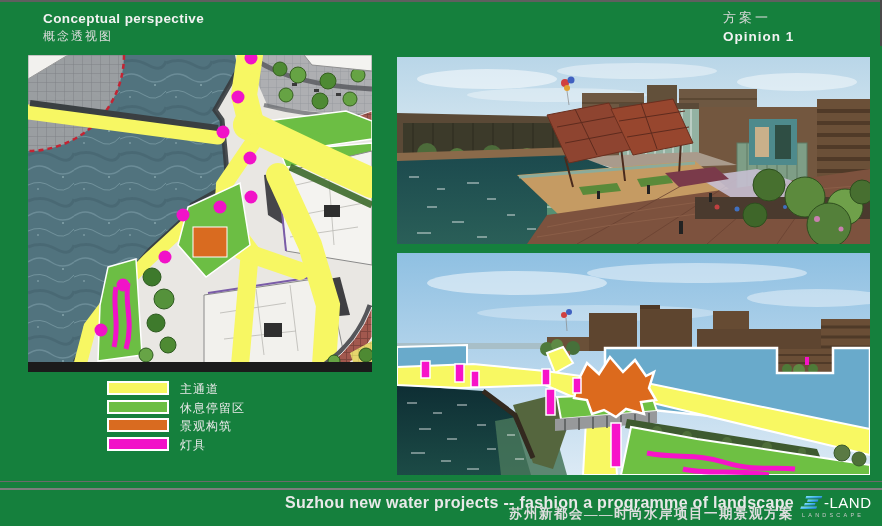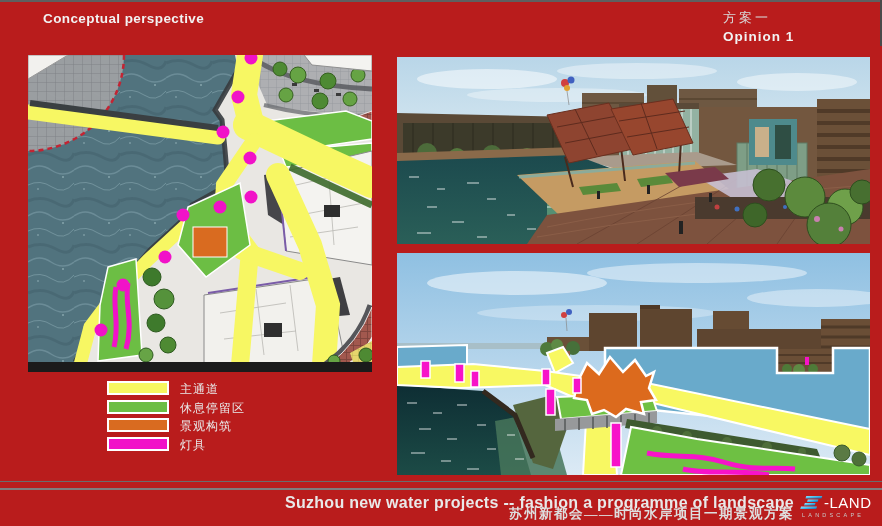--- a/index.html
+++ b/index.html
@@ -1,16 +1,16 @@
 <!DOCTYPE html>
 <html><head>
 <meta charset="utf-8">
 <style>
   html,body{margin:0;padding:0;background:#111;}
-  .slide{position:relative;width:882px;height:526px;background:#b91c1c;overflow:hidden;
+  .slide{position:relative;width:882px;height:526px;background:#15803d;overflow:hidden;
          font-family:"Liberation Sans","DejaVu Sans",sans-serif;}
   .top-rule{position:absolute;left:0;top:0;width:882px;height:2px;background:#5f5f5f;}
   .right-rule{position:absolute;right:0;top:0;width:2px;height:46px;background:#4a4a4a;}
 
   .hdr-left{position:absolute;left:43px;top:11px;color:#f2f2f2;}
   .hdr-left .en{font-size:13.5px;font-weight:bold;letter-spacing:.4px;}
   .hdr-left .zh{font-size:12px;margin-top:2px;color:#dcdcdc;letter-spacing:2px;}
   .hdr-right{position:absolute;left:723px;top:9px;color:#f2f2f2;}
   .hdr-right .zh{font-size:13px;color:#d8d8d8;letter-spacing:3px;}
   .hdr-right .en{font-size:13.5px;font-weight:bold;margin-top:2px;letter-spacing:1px;}
@@ -40,20 +40,21 @@
 </style>
 </head>
 <body>
 
 <div class="slide">
   <div class="top-rule"></div>
   <div class="right-rule"></div>
 
   <div class="hdr-left">
     <div class="en">Conceptual perspective</div>
+    <div class="zh">概念透视图</div>
   </div>
   <div class="hdr-right">
     <div class="zh">方案一</div>
     <div class="en">Opinion  1</div>
   </div>
 
   <div id="plan-wrap" class="panel">
   <svg width="344" height="317" viewBox="0 0 344 317" xmlns="http://www.w3.org/2000/svg">
     <defs>
       <pattern id="waterTex" width="46" height="46" patternUnits="userSpaceOnUse">

